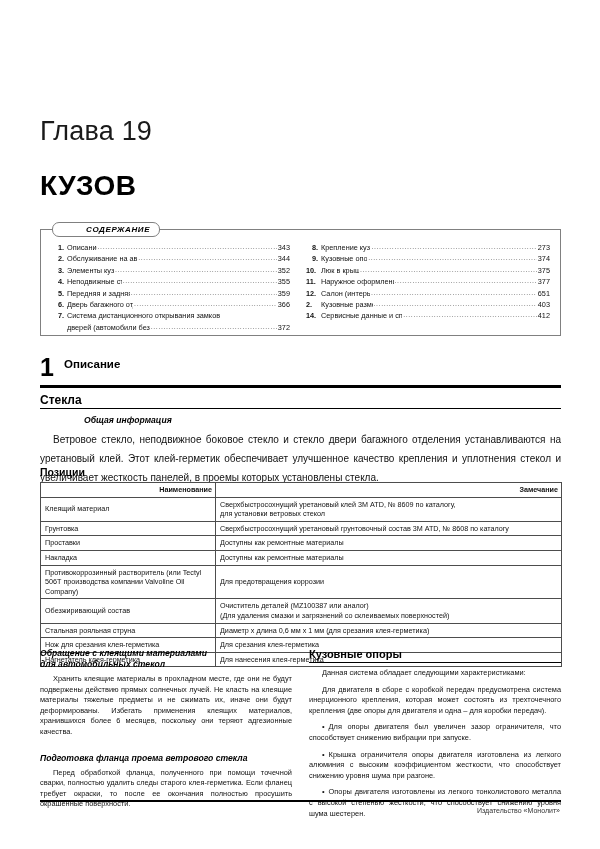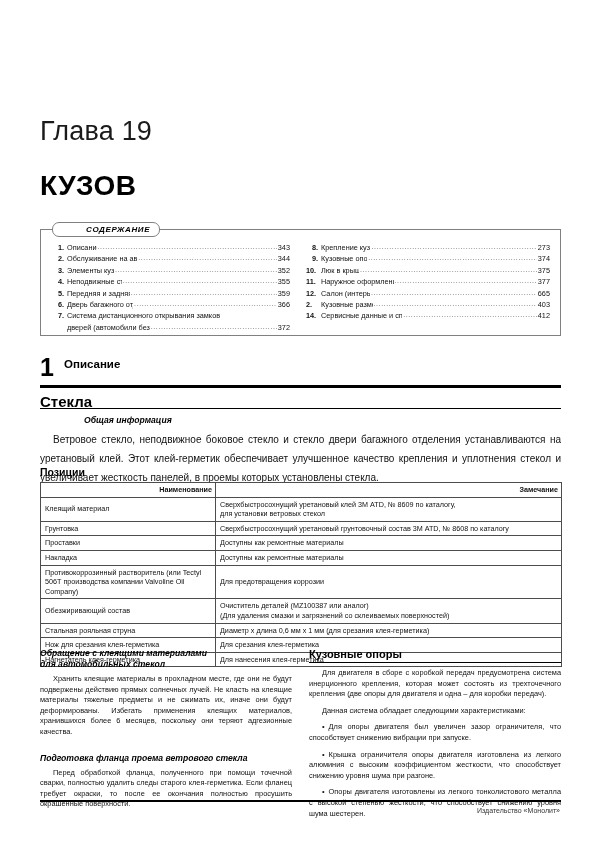--- a/index.html
+++ b/index.html
@@ -169,21 +169,21 @@
     position: absolute;
     left: 40px;
     width: 521px;
     height: 1px;
     background: #000000;
   }
 
   .sub-head {
     position: absolute;
     left: 40px;
-    font-size: 15px;
+    font-size: 12px;
     font-weight: bold;
     color: #000000;
   }
 
   .italic-head {
     font-size: 8.6px;
     font-weight: bold;
     font-style: italic;
     color: #000000;
     margin-left: 44px;
@@ -381,21 +381,21 @@
         <div class="toc-item">
           <span class="toc-num wide">11.</span>
           <span class="toc-text">Наружное оформление кузова</span>
           <span class="toc-dots">................................................................................</span>
           <span class="toc-page">377</span>
         </div>
         <div class="toc-item">
           <span class="toc-num wide">12.</span>
           <span class="toc-text">Салон (интерьер)</span>
           <span class="toc-dots">................................................................................</span>
-          <span class="toc-page">665</span>
+          <span class="toc-page">651</span>
         </div>
         <div class="toc-item">
           <span class="toc-num wide">2.</span>
           <span class="toc-text">Кузовные размеры</span>
           <span class="toc-dots">................................................................................</span>
           <span class="toc-page">403</span>
         </div>
         <div class="toc-item">
           <span class="toc-num wide">14.</span>
           <span class="toc-text">Сервисные данные и спецификация</span>
@@ -478,22 +478,22 @@
       </h4>
       <p>Хранить клеящие материалы в прохладном месте, где они не будут подвержены действию прямых солнечных лучей. Не класть на клеящие материалы тяжелые предметы и не сжимать их, иначе они будут деформированы. Избегать применения клеящих материалов, хранившихся более 6 месяцев, поскольку они теряют адгезионные качества.</p>
       <div class="gap"></div>
       <h4>Подготовка фланца проема ветрового стекла</h4>
       <p>Перед обработкой фланца, полученного при помощи точечной сварки, полностью удалить следы старого клея-герметика. Если фланец требует окраски, то после ее окончания полностью просушить окрашенные поверхности.</p>
     </div>
 
     <div class="bcol">
       <h3>Кузовные опоры</h3>
       <div class="hr"></div>
+      <p>Данная система обладает следующими характеристиками:</p>
       <p>Для двигателя в сборе с коробкой передач предусмотрена система инерционного крепления, которая может состоять из трехточечного крепления (две опоры для двигателя и одна – для коробки передач).</p>
-      <p>Данная система обладает следующими характеристиками:</p>
       <div id="bullets">
           <p class="bullet">Для опоры двигателя был увеличен зазор ограничителя, что способствует снижению вибрации при запуске.</p>
           <p class="bullet">Крышка ограничителя опоры двигателя изготовлена из легкого алюминия с высоким коэффициентом жесткости, что способствует снижению уровня шума при разгоне.</p>
           <p class="bullet">Опоры двигателя изготовлены из легкого тонколистового металла с высокой степенью жесткости, что способствует снижению уровня шума шестерен.</p>
         </div>
     </div>
   </div>
 
   <div class="foot-rule"></div>
   <div class="footer">Издательство «Монолит»</div>

